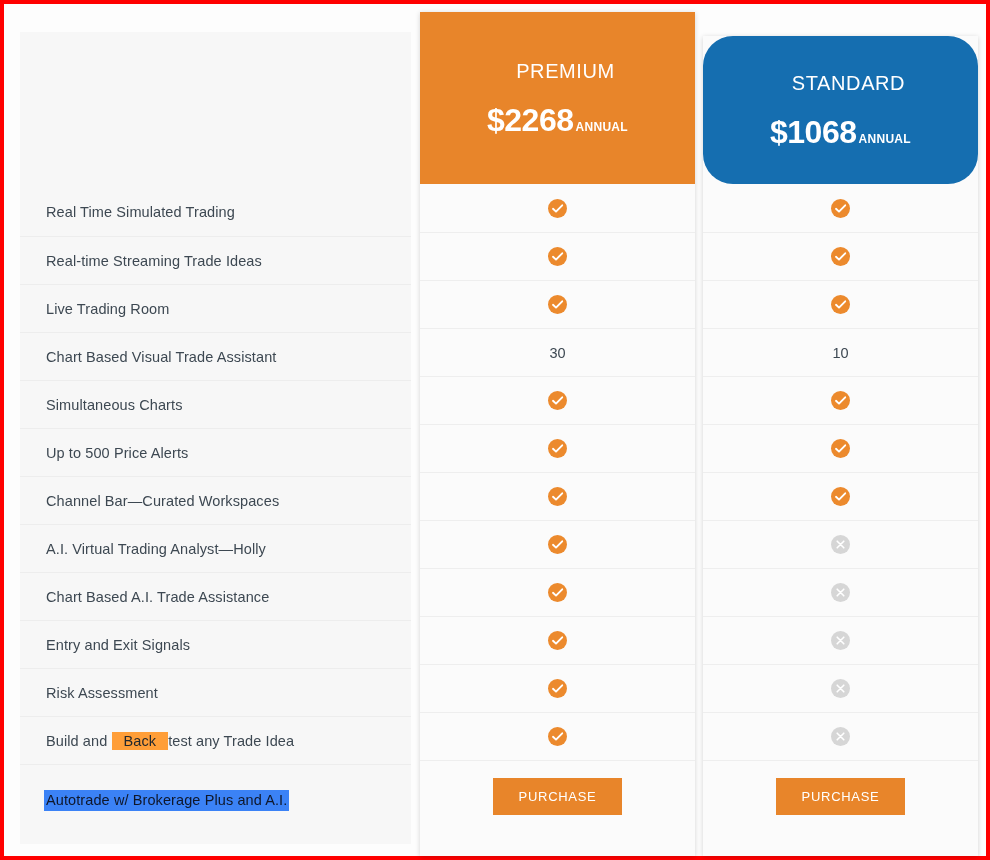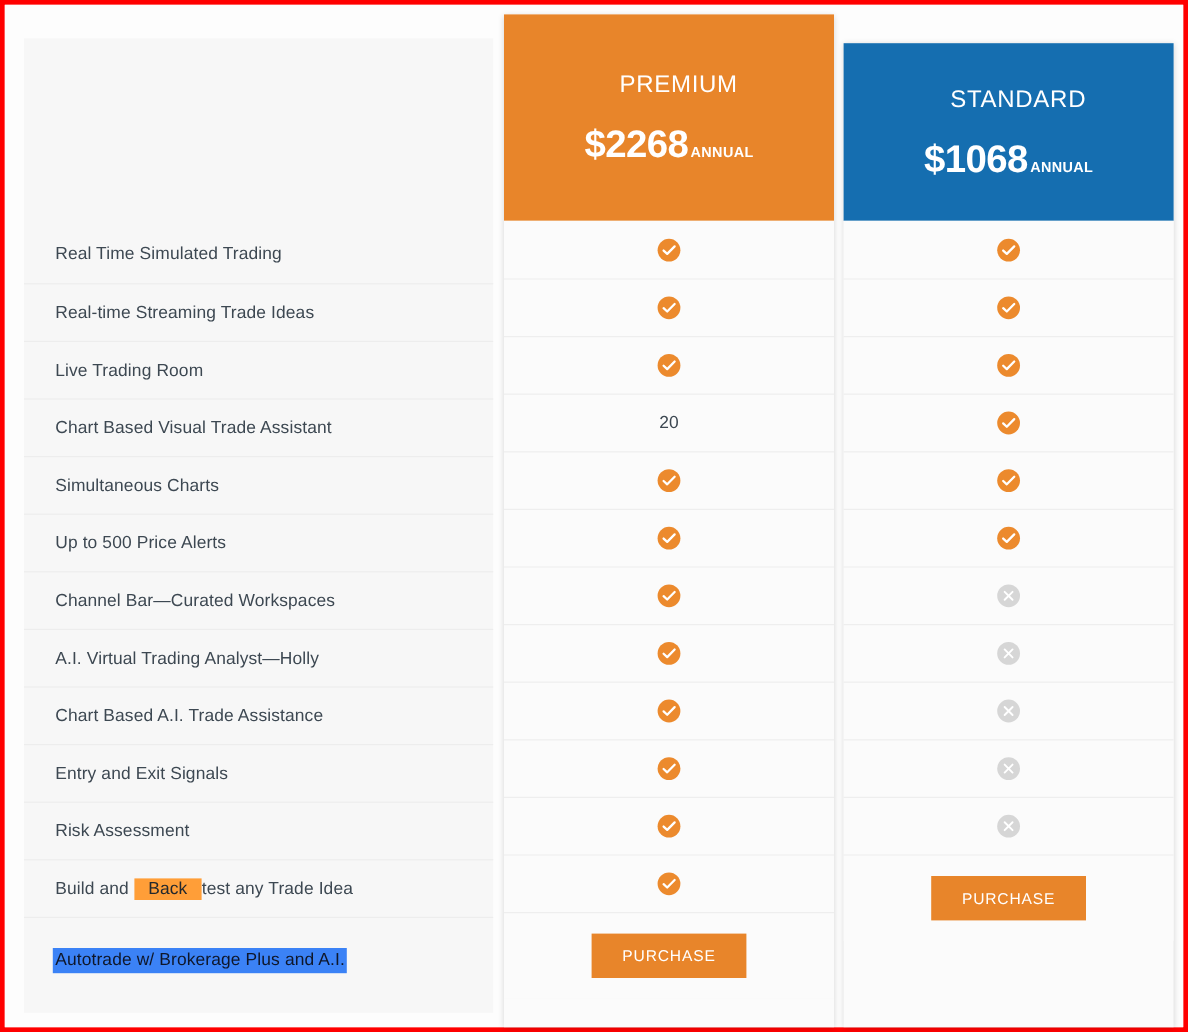--- a/index.html
+++ b/index.html
@@ -99,20 +99,21 @@
   }
   .plan-premium .plan-head {
     background: #e8852a;
     height: 172px;
     padding-top: 48px;
   }
   .plan-standard .plan-head {
     background: #156eb0;
     height: 148px;
     padding-top: 36px;
+    border-radius: 30px;
   }
   .plan-name {
     font-size: 20px;
     font-weight: 400;
     letter-spacing: .6px;
     line-height: 1.1;
     margin-left: 16px;
   }
   .plan-price-line {
     margin-top: 22px;
@@ -252,21 +253,21 @@
             </span>
           </div>
           <div class="cell">
             <span class="icon-yes">
               <svg width="19" height="19" viewBox="0 0 19 19">
                 <path d="M5 9.8 L8 12.6 L14.2 6.3" fill="none" stroke="#ffffff" stroke-width="1.9" stroke-linecap="round" stroke-linejoin="round"></path>
               </svg>
             </span>
           </div>
           <div class="cell">
-            <span class="cell-num">20</span>
+            <span class="cell-num">30</span>
           </div>
           <div class="cell">
             <span class="icon-yes">
               <svg width="19" height="19" viewBox="0 0 19 19">
                 <path d="M5 9.8 L8 12.6 L14.2 6.3" fill="none" stroke="#ffffff" stroke-width="1.9" stroke-linecap="round" stroke-linejoin="round"></path>
               </svg>
             </span>
           </div>
           <div class="cell">
             <span class="icon-yes">
@@ -346,20 +347,23 @@
             </span>
           </div>
           <div class="cell">
             <span class="icon-yes">
               <svg width="19" height="19" viewBox="0 0 19 19">
                 <path d="M5 9.8 L8 12.6 L14.2 6.3" fill="none" stroke="#ffffff" stroke-width="1.9" stroke-linecap="round" stroke-linejoin="round"></path>
               </svg>
             </span>
           </div>
           <div class="cell">
+            <span class="cell-num">10</span>
+          </div>
+          <div class="cell">
             <span class="icon-yes">
               <svg width="19" height="19" viewBox="0 0 19 19">
                 <path d="M5 9.8 L8 12.6 L14.2 6.3" fill="none" stroke="#ffffff" stroke-width="1.9" stroke-linecap="round" stroke-linejoin="round"></path>
               </svg>
             </span>
           </div>
           <div class="cell">
             <span class="icon-yes">
               <svg width="19" height="19" viewBox="0 0 19 19">
                 <path d="M5 9.8 L8 12.6 L14.2 6.3" fill="none" stroke="#ffffff" stroke-width="1.9" stroke-linecap="round" stroke-linejoin="round"></path>

